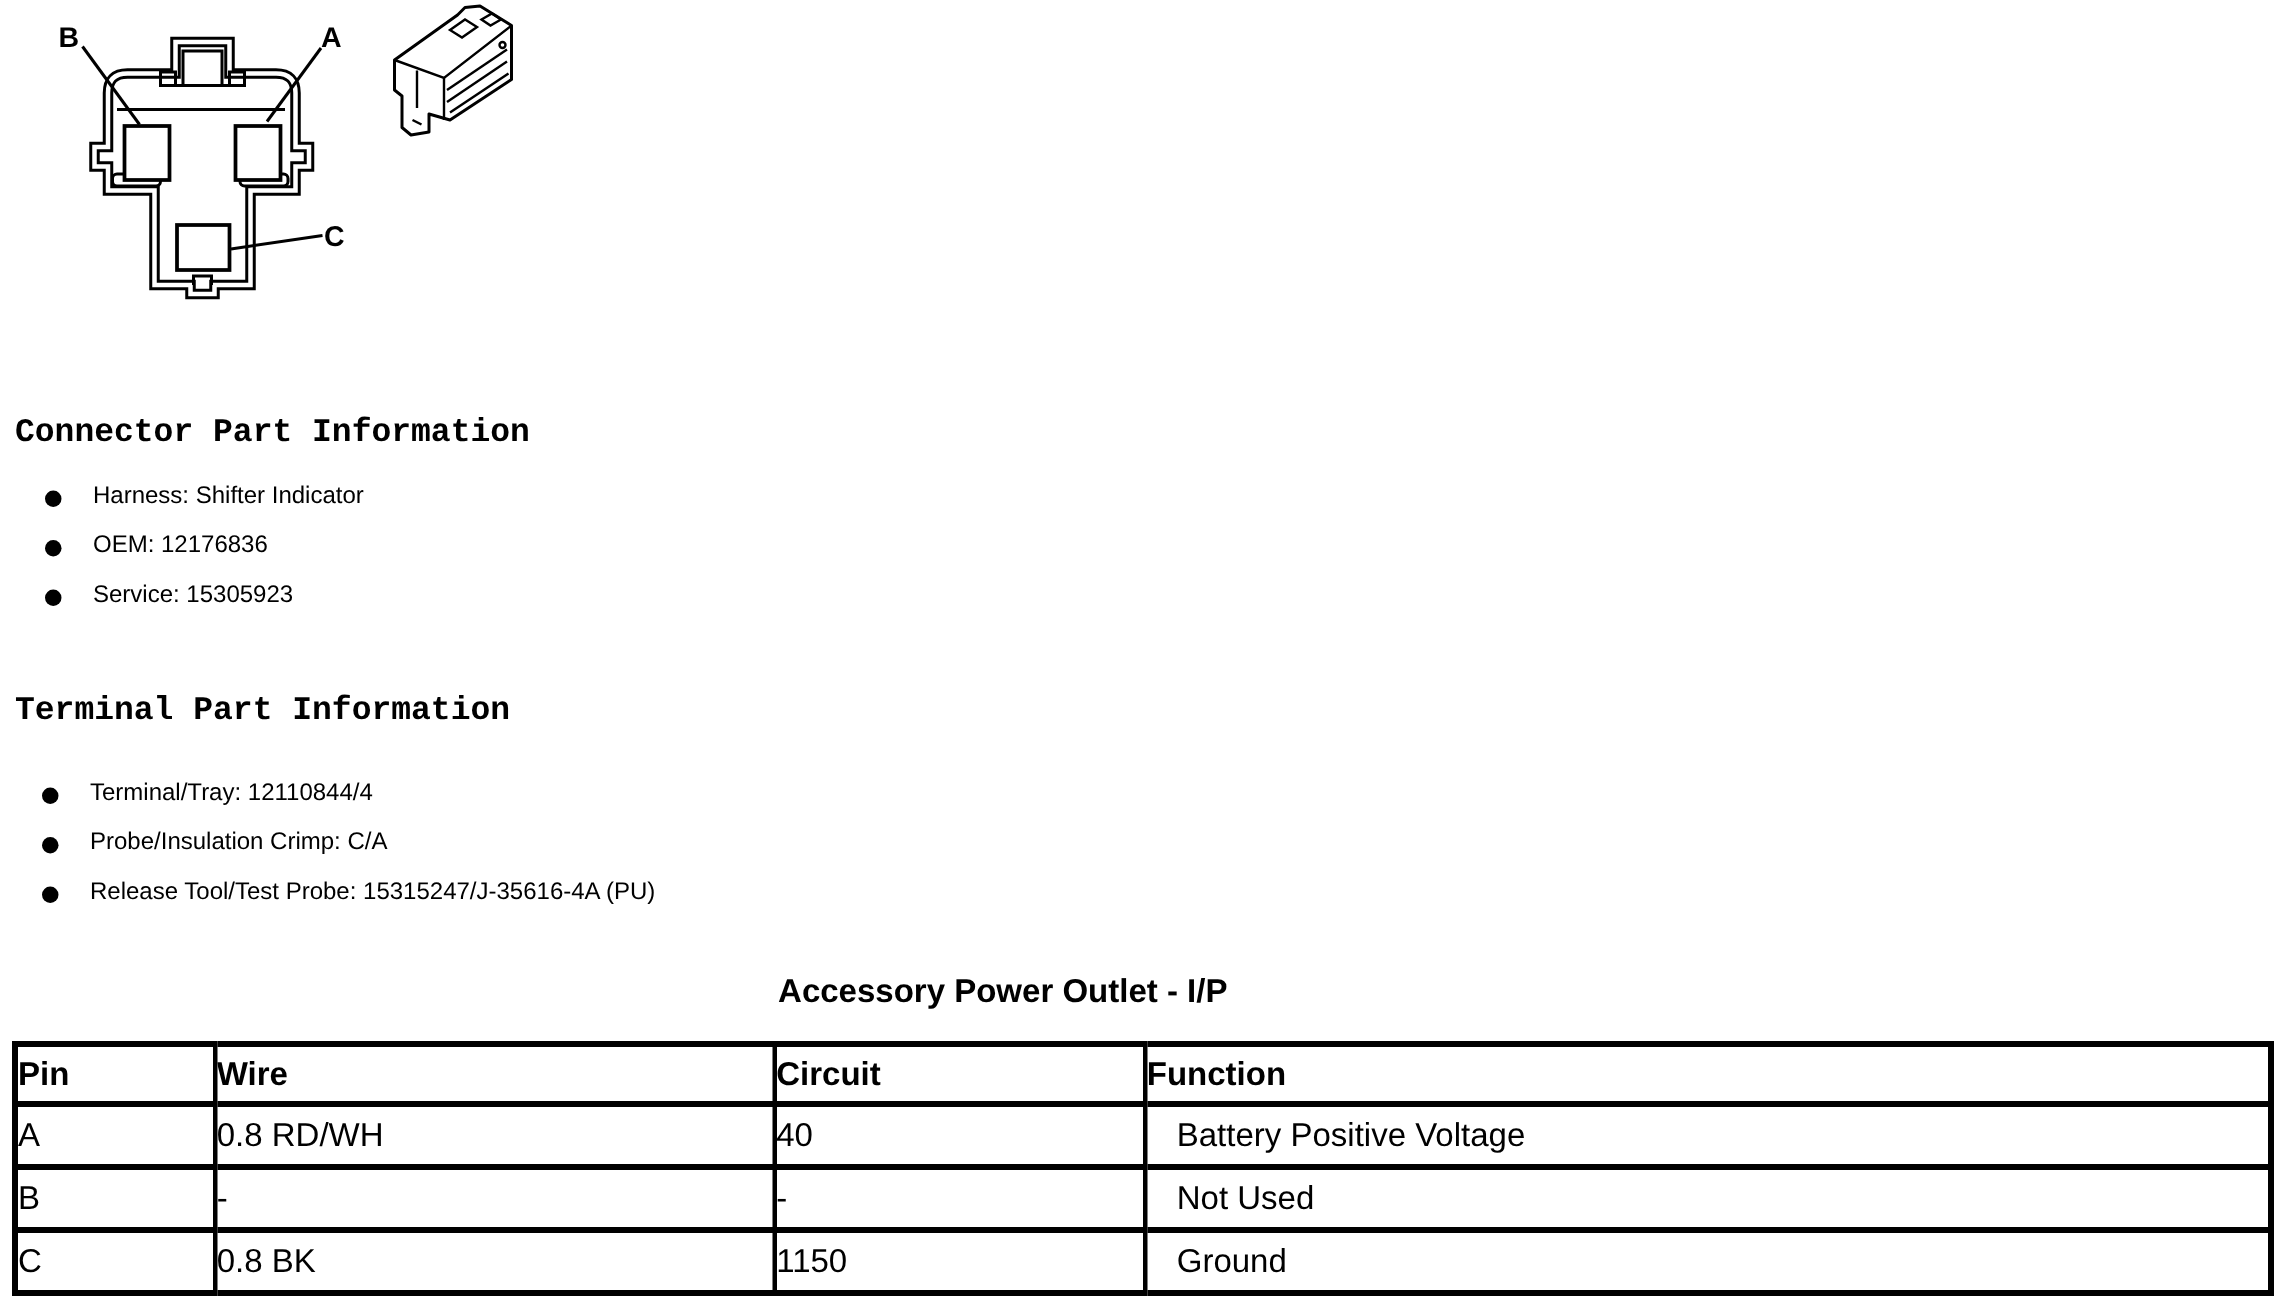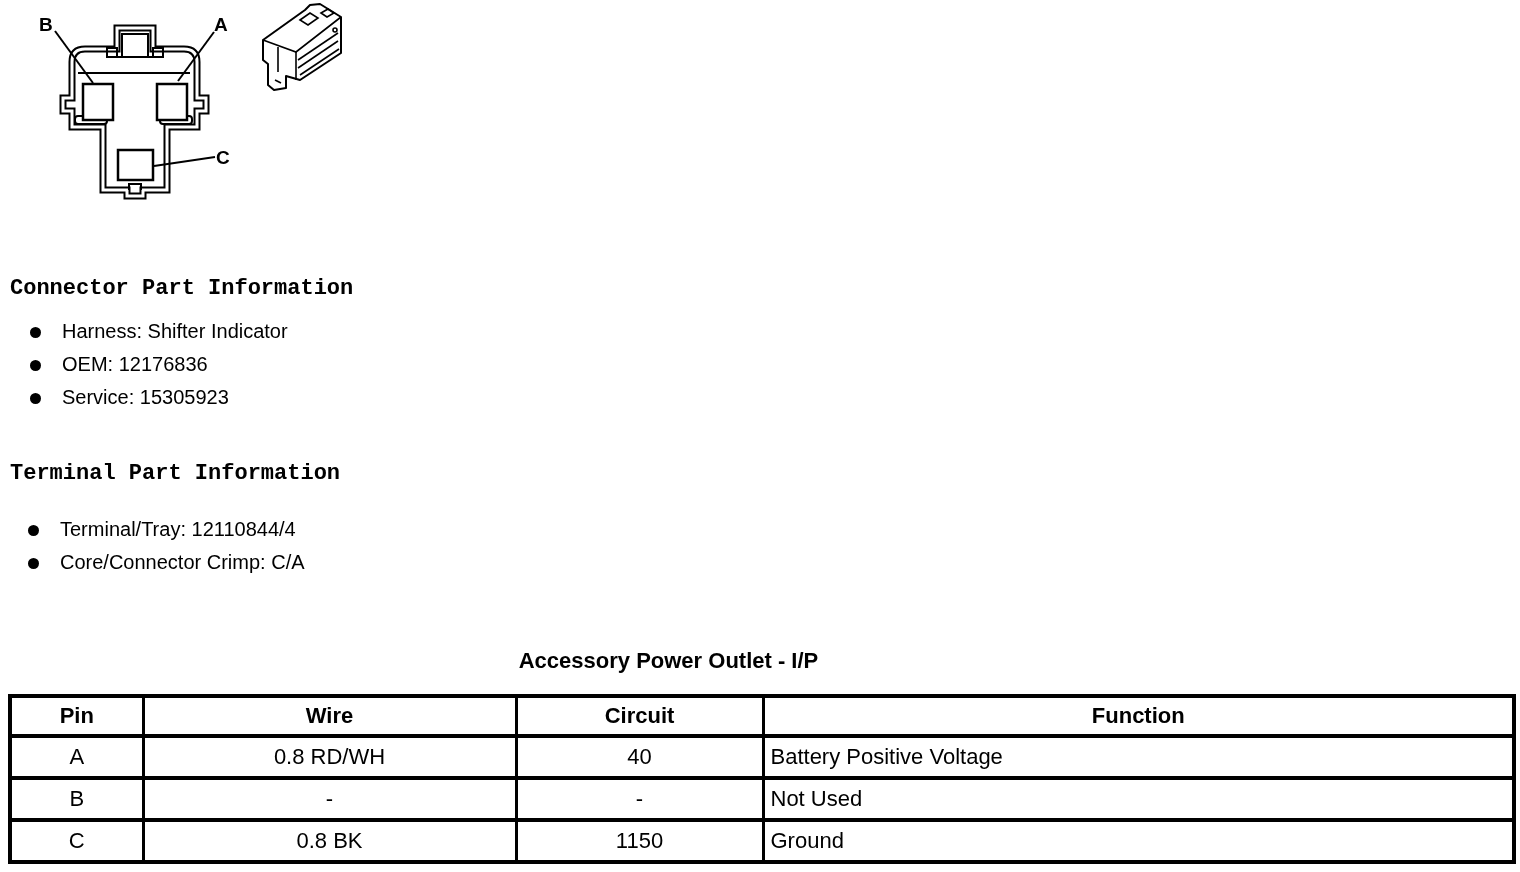--- a/index.html
+++ b/index.html
@@ -10,21 +10,21 @@
     position: relative; overflow: hidden;
   }
   .abs { position: absolute; }
 
   .section-heading {
     font-size: 22px; font-weight: bold; line-height: 22px;
     white-space: nowrap;
   }
   .bullet-list {
     list-style: none; margin: 0; padding: 0;
-    font-size: 20px; line-height: 22px;
+    font-size: 16px; line-height: 22px;
   }
   .bullet-list li {
     position: relative; padding-left: 32px; margin-bottom: 11px;
     white-space: nowrap;
   }
   .bullet-list li::before {
     content: ""; position: absolute; left: 0; top: 7px;
     width: 11px; height: 11px; border-radius: 50%; background: #000;
   }
 
@@ -34,26 +34,26 @@
   }
 
   table.pinout {
     position: absolute; left: 8px; top: 694px;
     width: 1504px; table-layout: fixed;
     border-collapse: collapse; border: 4px solid #000;
   }
   table.pinout th, table.pinout td {
     border-left: 3px solid #000; border-right: 3px solid #000;
     border-top: 4px solid #000; border-bottom: 4px solid #000;
-    font-size: 22px; padding: 0; text-align: center;
+    font-size: 22px; padding: 0; text-align: left;
     overflow: hidden; white-space: nowrap;
   }
   table.pinout th { font-weight: bold; height: 36px; }
   table.pinout td { height: 38px; }
-  table.pinout td.func-cell { text-align: left; padding-left: 6px; }
+  table.pinout td.func-cell { text-align: left; padding-left: 20px; }
 
   svg text.diagram-label {
     font-family: "Liberation Sans", sans-serif;
     font-size: 19px; font-weight: bold; fill: #000;
   }
 </style>
 </head>
 <body>
 
 <svg class="abs" style="left:30px; top:0;" width="220" height="210" viewBox="0 0 220 210">
@@ -112,21 +112,22 @@
 <div class="abs section-heading" style="left:10px; top:278px;font-family:Liberation Mono, monospace;">Connector Part Information</div>
 <ul class="abs bullet-list" style="left:30px; top:320px;">
   <li>Harness: Shifter Indicator</li>
   <li>OEM: 12176836</li>
   <li>Service: 15305923</li>
 </ul>
 
 <div class="abs section-heading" style="left:10px; top:463px;font-family:Liberation Mono, monospace;">Terminal Part Information</div>
 <ul class="abs bullet-list" style="left:28px; top:518px;">
   <li>Terminal/Tray: 12110844/4</li>
-  <li>Core/Connector Crimp: C/A</li>
+  <li>Probe/Insulation Crimp: C/A</li>
+  <li>Release Tool/Test Probe: 15315247/J-35616-4A (PU)</li>
 </ul>
 
 <div class="abs table-title">Accessory Power Outlet - I/P</div>
 
 <table class="pinout">
   <colgroup>
     <col style="width:133px;">
     <col style="width:373px;">
     <col style="width:247px;">
     <col style="width:751px;">

